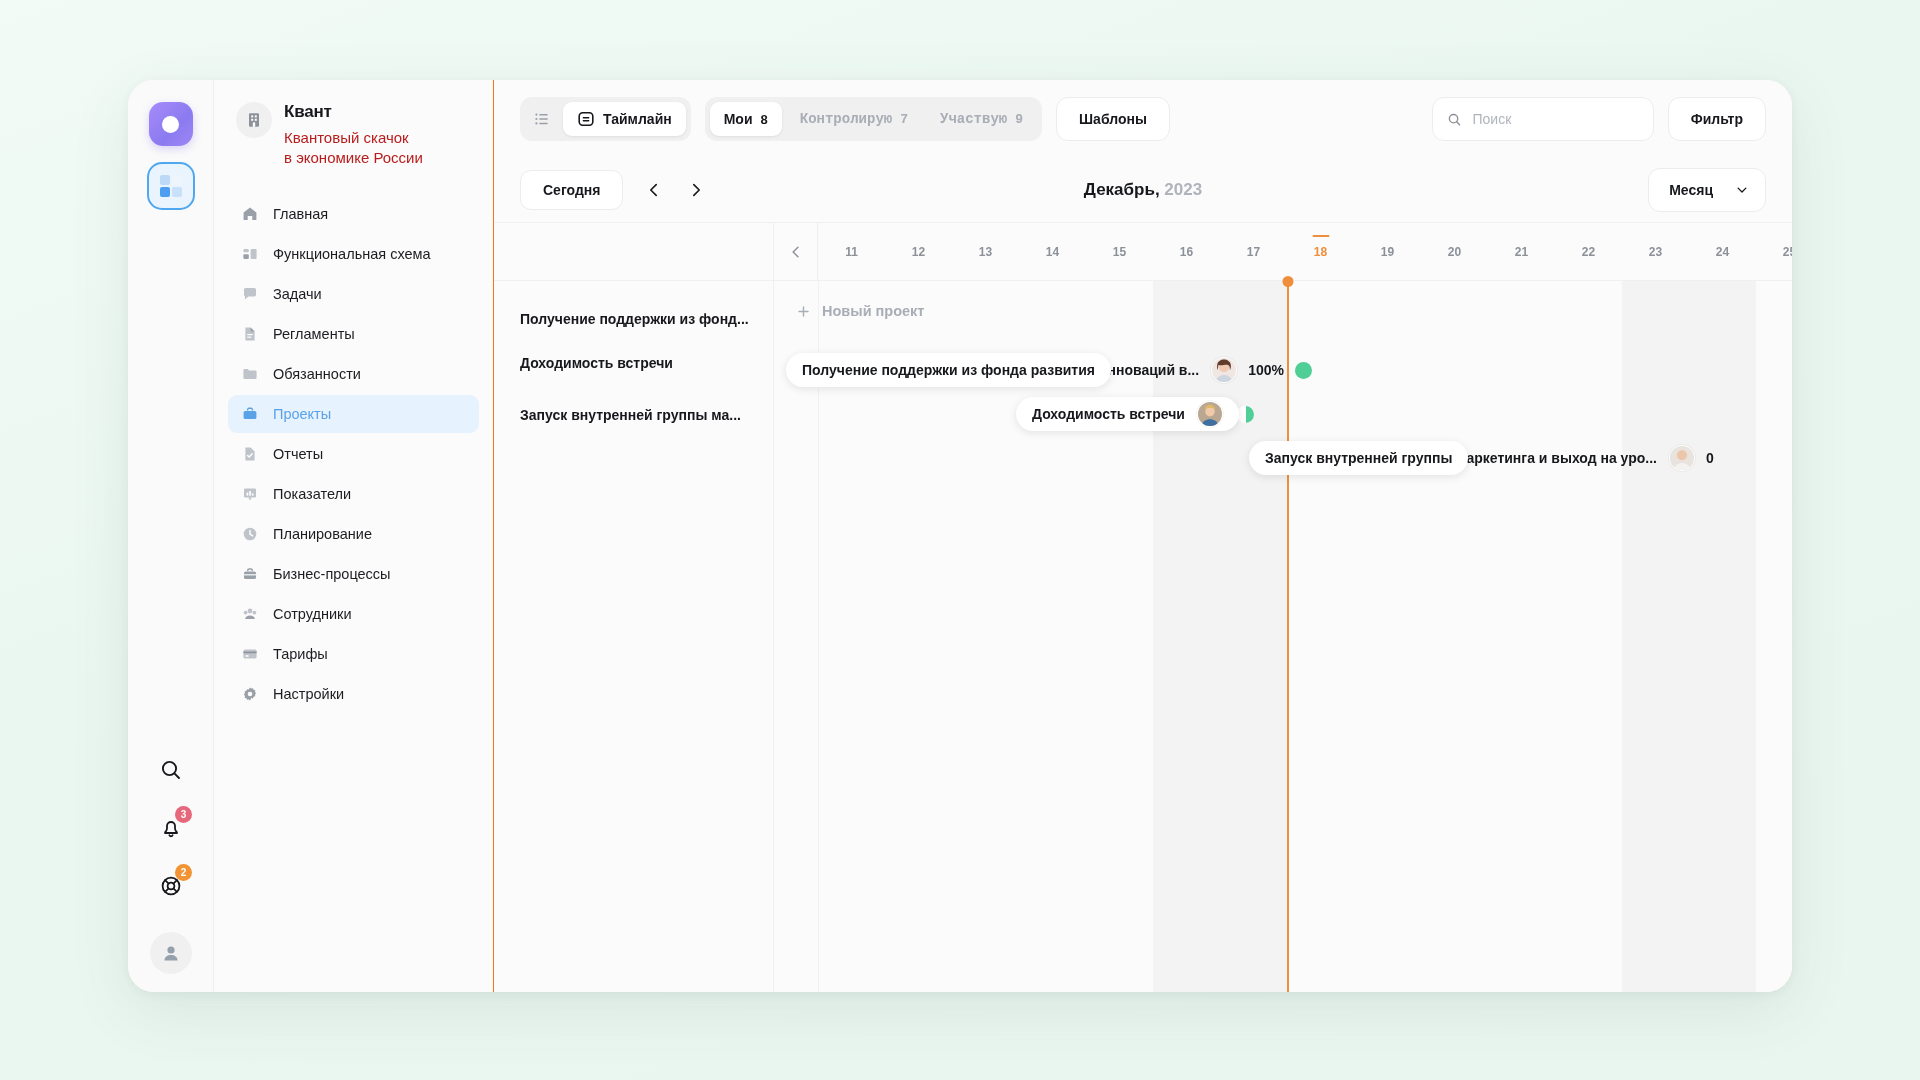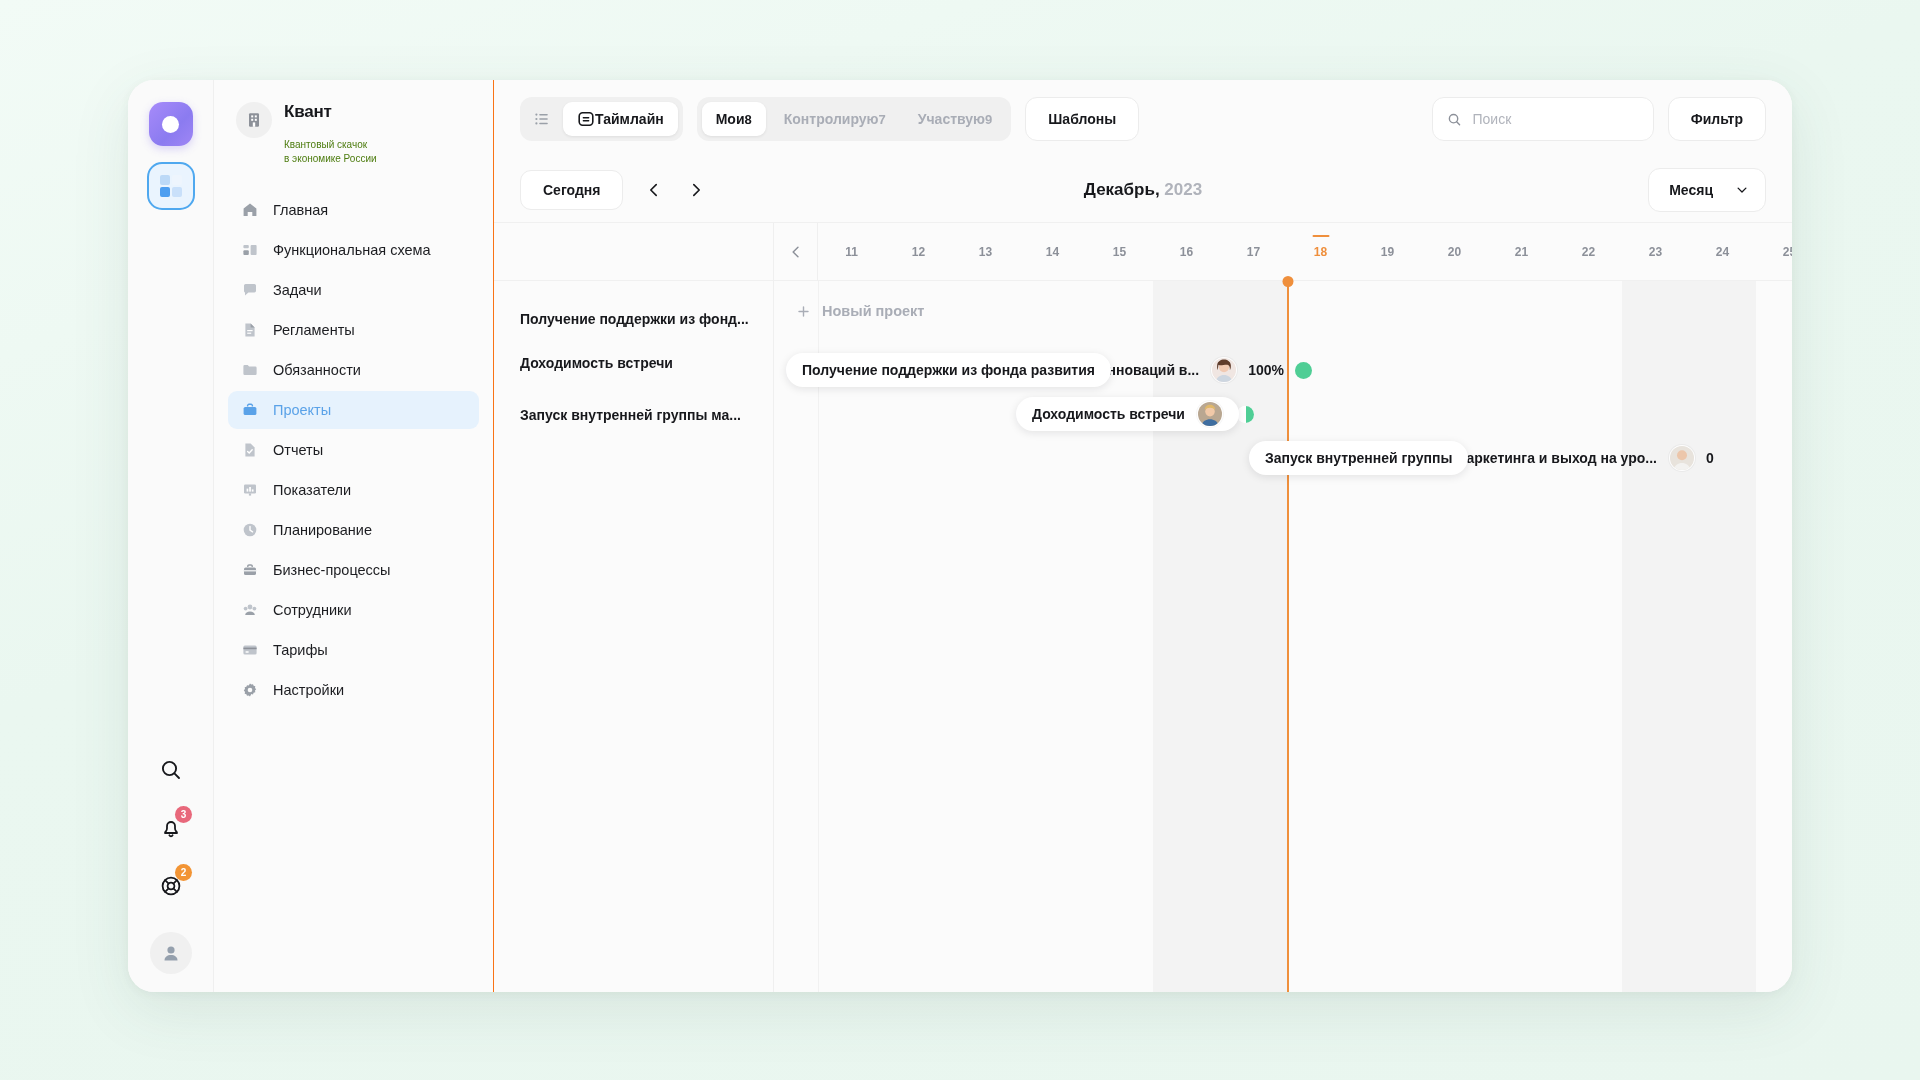--- a/index.html
+++ b/index.html
@@ -84,21 +84,21 @@
   .org {
     display: flex; align-items: flex-start; gap: 12px;
     padding: 0 18px 0 22px; margin-bottom: 26px;
   }
   .org-icon {
     width: 36px; height: 36px; border-radius: 50%;
     background: #f0f0f0; flex: 0 0 36px;
     display:flex; align-items:center; justify-content:center;
   }
   .org-name { font-size: 17px; font-weight: 700; color: #17181c; letter-spacing: -0.2px; }
-  .org-sub { font-size: 10px; color: #4d7c0f; line-height: 1.35; margin-top: 16px; }
+  .org-sub { font-size: 15px; color: #b91c1c; line-height: 1.35; margin-top: 6px; }
   .nav { display: flex; flex-direction: column; gap: 2px; padding: 0 14px; }
   .nav-item {
     display: flex; align-items: center; gap: 14px;
     height: 38px; padding: 0 12px; border-radius: 9px;
     font-size: 14.5px; color: #1c1d21; font-weight: 500;
     cursor: pointer;
   }
   .nav-item .ico { width: 19px; height: 19px; flex: 0 0 19px; display:flex; align-items:center; justify-content:center; }
   .nav-item.active { background: #e6f2fd; color: #5aa2e8; }
   .nav-item.active .ico svg { fill: #5aa2e8; }
@@ -109,26 +109,26 @@
     height: 78px; flex: 0 0 78px;
     display: flex; align-items: center; gap: 14px;
     padding: 0 26px 0 26px;
   }
   .seg {
     display: inline-flex; align-items: center; gap: 4px;
     background: #f0f0f0; border-radius: 12px; padding: 5px;
   }
   .seg-icon-btn { width: 34px; height: 34px; border-radius: 9px; display:flex; align-items:center; justify-content:center; }
   .seg-chip {
-    display: inline-flex; align-items: center; 
+    display: inline-flex; align-items: center; gap: 8px;
     height: 34px; padding: 0 14px; border-radius: 9px;
     font-size: 14px; font-weight: 700; color: #17181c; background: transparent; text-align: center;
   }
   .seg-chip.on { background: #ffffff; box-shadow: 0 1px 3px rgba(0,0,0,0.08); }
-  .seg-chip.muted { color: #a9adb6; font-weight: 600; }
+  .seg-chip.muted { color: #a9adb6; font-weight: 600; font-family: Liberation Mono, monospace; }
   .seg-chip .cnt { font-size: 13px; font-weight: 700; }
   .btn-outline {
     height: 44px; padding: 0 22px; border-radius: 12px;
     background: #fff; border: 1px solid #ececec;
     font-size: 14px; font-weight: 700; color: #17181c;
     display: inline-flex; align-items: center; justify-content:center;
   }
   .spacer { flex: 1 1 auto; }
   .search-box {
     width: 222px; height: 44px; border-radius: 12px;

